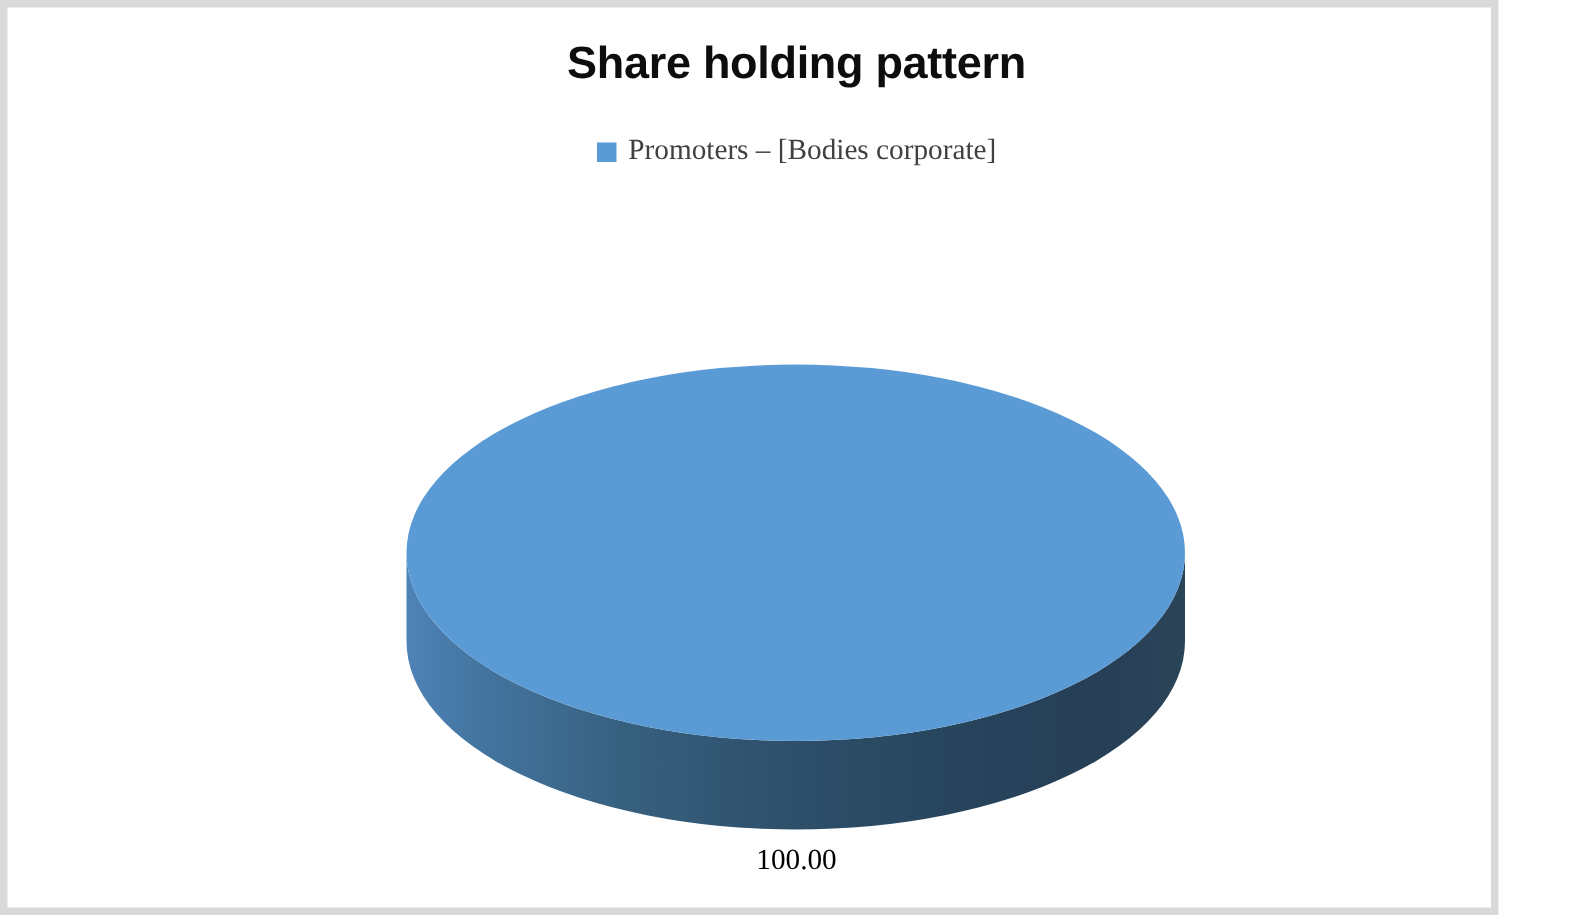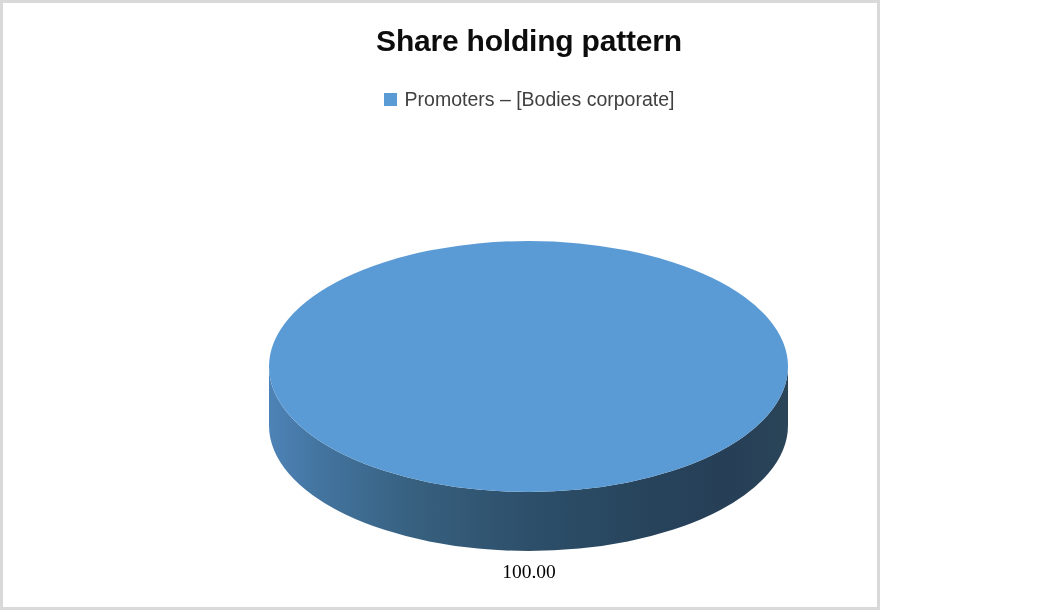--- a/index.html
+++ b/index.html
@@ -7,25 +7,25 @@
     margin: 0;
     padding: 0;
     background: #ffffff;
   }
   body {
     font-family: "Liberation Sans", sans-serif;
   }
 
   #chart-canvas {
     position: relative;
-    width: 880px;
+    width: 999px;
     height: 610px;
     background: #ffffff;
     box-sizing: border-box;
-    border: 3px solid #000000;
+    border: 5px solid #000000;
     overflow: hidden;
   }
 
   
   .chart-title {
     position: absolute;
     left: 0;
     top: 18px;
     width: 1052px;
     text-align: center;
@@ -57,20 +57,21 @@
     width: 13px;
     height: 13px;
     display: inline-block;
     margin-right: 8px;
     flex: 0 0 auto;
   }
   .legend-label {
     font-size: 19.5px;
     color: #404040;
     line-height: 22px;
+    font-family: Liberation Serif, serif;
   }
 
   
   .pie-wrap {
     position: absolute;
     left: 266px;
     top: 238px;
     width: 519px;
     height: 310px;
   }

